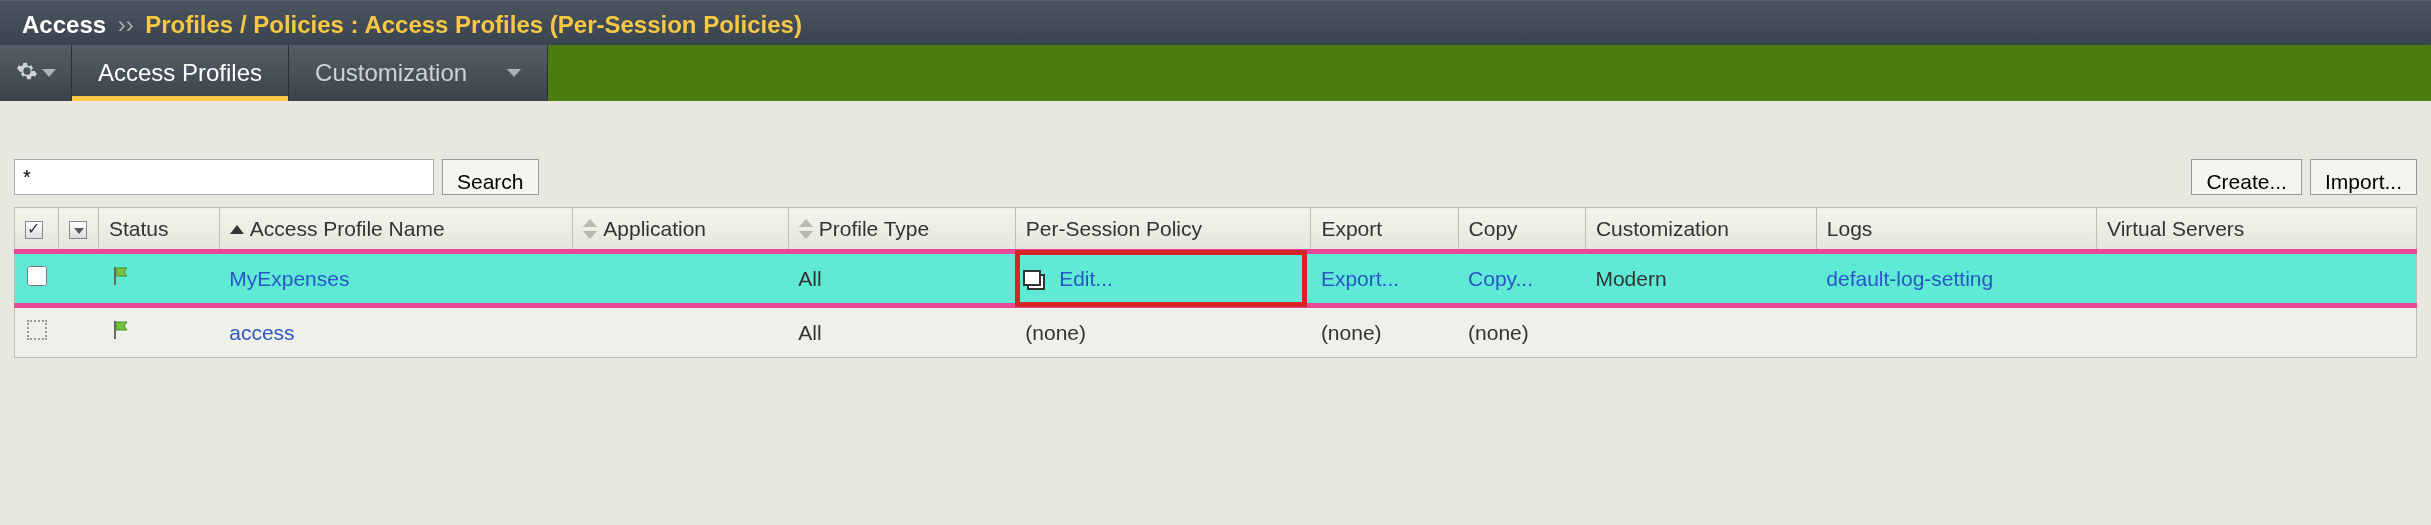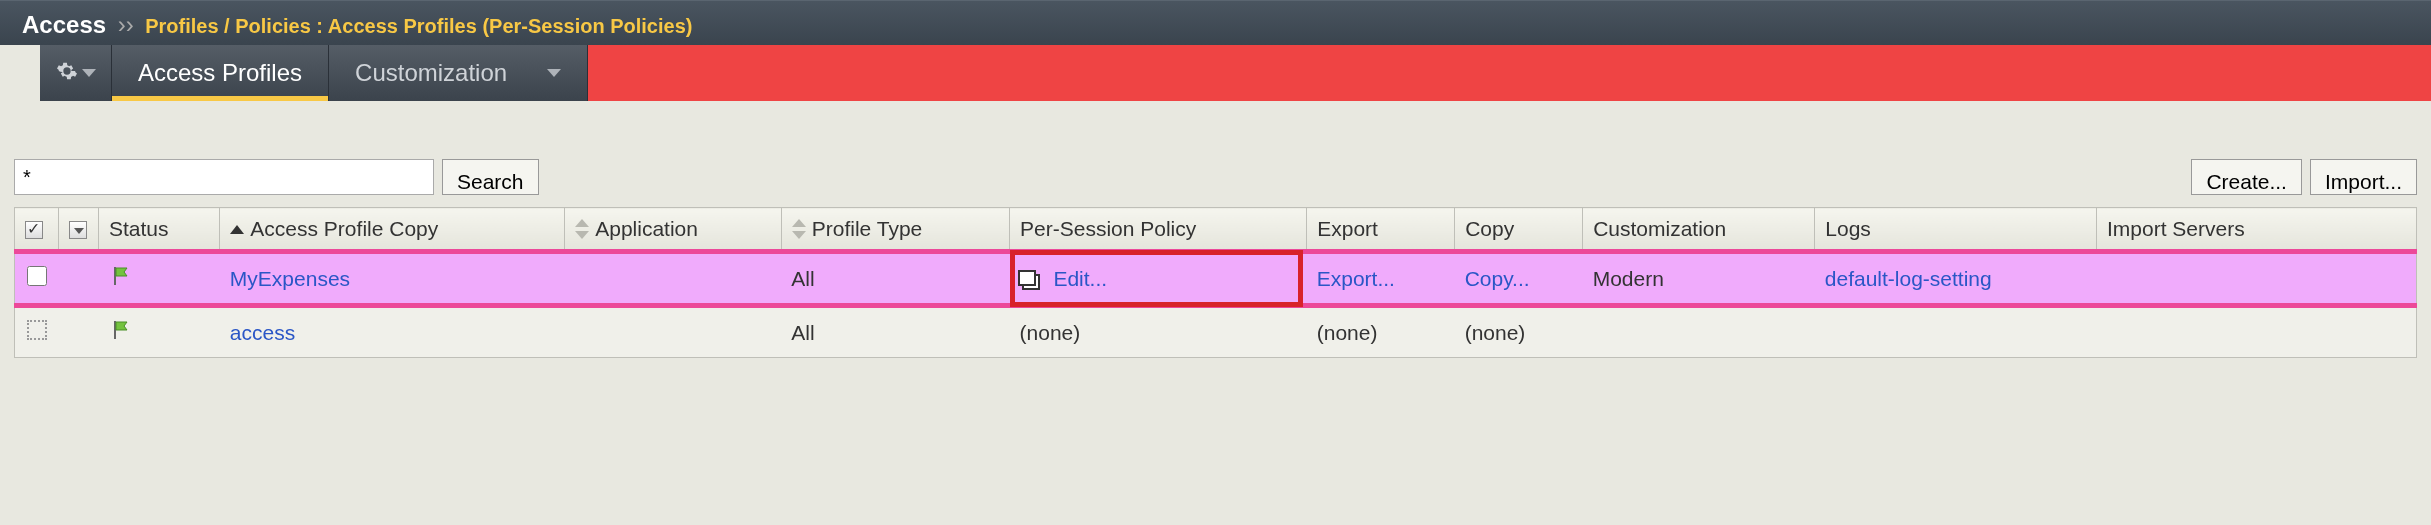--- a/index.html
+++ b/index.html
@@ -6,29 +6,28 @@
   body { font-family: Arial, Helvetica, sans-serif; font-size: 20px; background: #e8e8e0; color: #333; width: 2431px; }
   
   
   .breadcrumb-bar {
     background: linear-gradient(to bottom, #4a5560, #3a444e);
     padding: 10px 22px 6px 22px;
     border-top: 1px solid #5a6570;
   }
   .breadcrumb-bar .root { color: #fff; font-weight: bold; font-size: 24px; }
   .breadcrumb-bar .sep { color: #aaa; font-size: 24px; margin: 0 6px; }
-  .breadcrumb-bar .path { color: #f8c845; font-weight: bold; font-size: 20px; }
+  .breadcrumb-bar .path { color: #f8c845; font-weight: bold; font-size: 24px; }
   
   
   .tabs-bar {
-    background: #ef4444;
+    background: #4d7c0f;
     display: flex;
     align-items: stretch;
     height: 56px;
-    margin-left: 40px;
   }
   .gear-cell {
     width: 72px;
     background: linear-gradient(to bottom, #555d66, #3b434c);
     border-right: 1px solid #2a3038;
     display: flex;
     align-items: center;
     justify-content: center;
     color: #cfd3d8;
     gap: 4px;
@@ -89,21 +88,21 @@
     background: #f5f5f0;
     border: 1px solid #999;
     cursor: pointer;
   }
   .spacer { flex: 1; }
   
   
   table.grid {
     width: 100%;
     border-collapse: collapse;
-    background: #f0abfc;
+    background: #5eead4;
     border: 1px solid #bfbfb8;
   }
   table.grid th {
     background: linear-gradient(to bottom, #f5f5ee, #e5e5dc);
     border: 1px solid #bfbfb8;
     padding: 8px 10px;
     text-align: left;
     font-weight: normal;
     font-size: 21px;
     color: #333;
@@ -216,29 +215,29 @@
   <table class="grid">
     <thead>
       <tr>
         <th class="hdr-check">
           <span class="hdr-control hdr-check-mark"></span>
         </th>
         <th class="hdr-drop">
           <span class="hdr-control hdr-drop-mark"></span>
         </th>
         <th><span class="lbl">Status</span></th>
-        <th><span class="sort-icon sort-up"></span><span class="lbl">Access Profile Copy</span></th>
+        <th><span class="sort-icon sort-up"></span><span class="lbl">Access Profile Name</span></th>
         <th><span class="sort-icon sort-both"></span><span class="lbl">Application</span></th>
         <th><span class="sort-icon sort-both"></span><span class="lbl">Profile Type</span></th>
         <th><span class="lbl">Per-Session Policy</span></th>
         <th><span class="lbl">Export</span></th>
         <th><span class="lbl">Copy</span></th>
         <th><span class="lbl">Customization</span></th>
         <th><span class="lbl">Logs</span></th>
-        <th style="width:320px"><span class="lbl">Import Servers</span></th>
+        <th style="width:320px"><span class="lbl">Virtual Servers</span></th>
       </tr>
     </thead>
     <tbody>
 
       <tr>
         <td style="text-align:center"><input type="checkbox" class="row-check" style=""></td>
         <td></td>
         <td>
           <span class="flag-icon">
             <svg viewBox="0 0 24 24">

